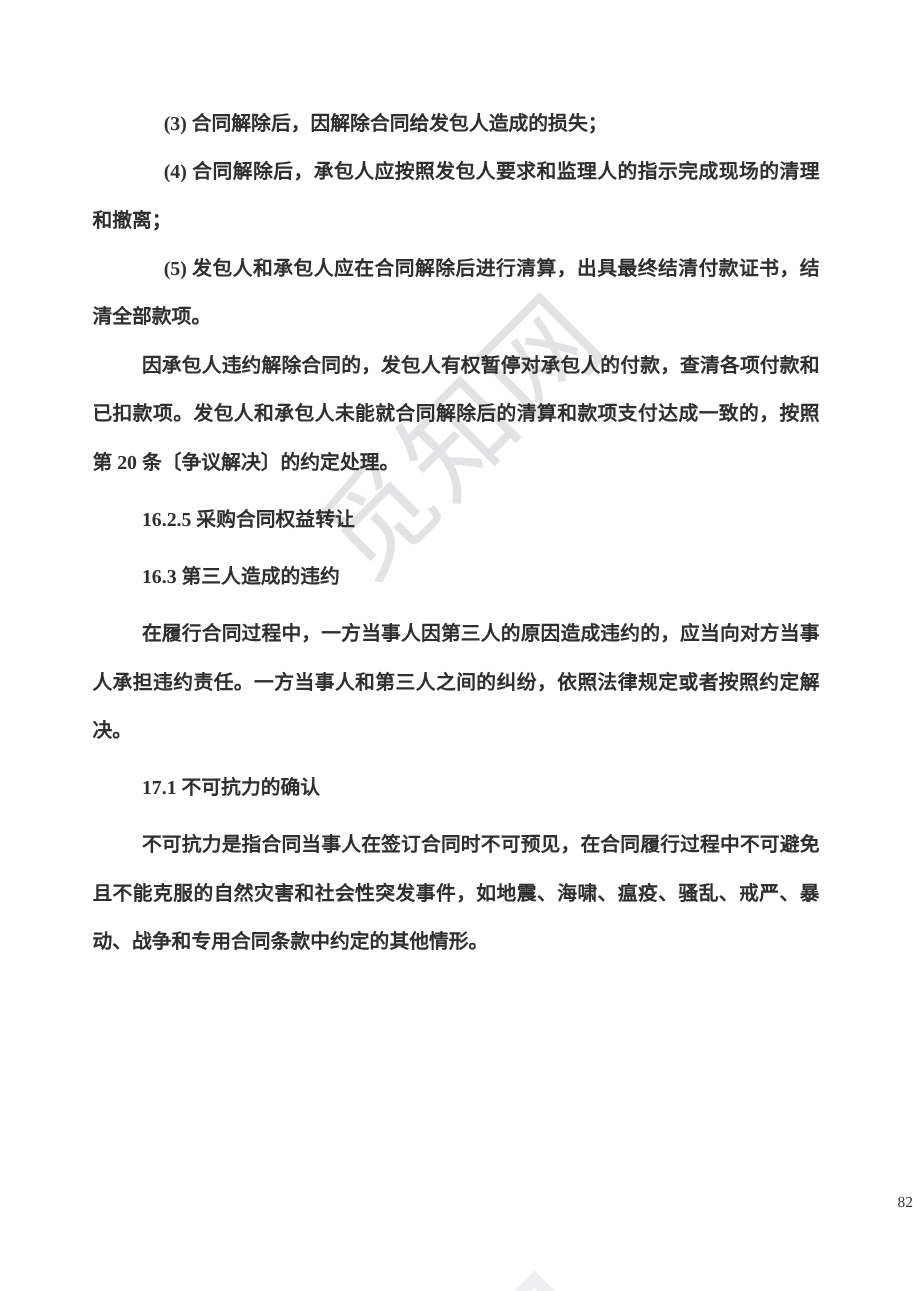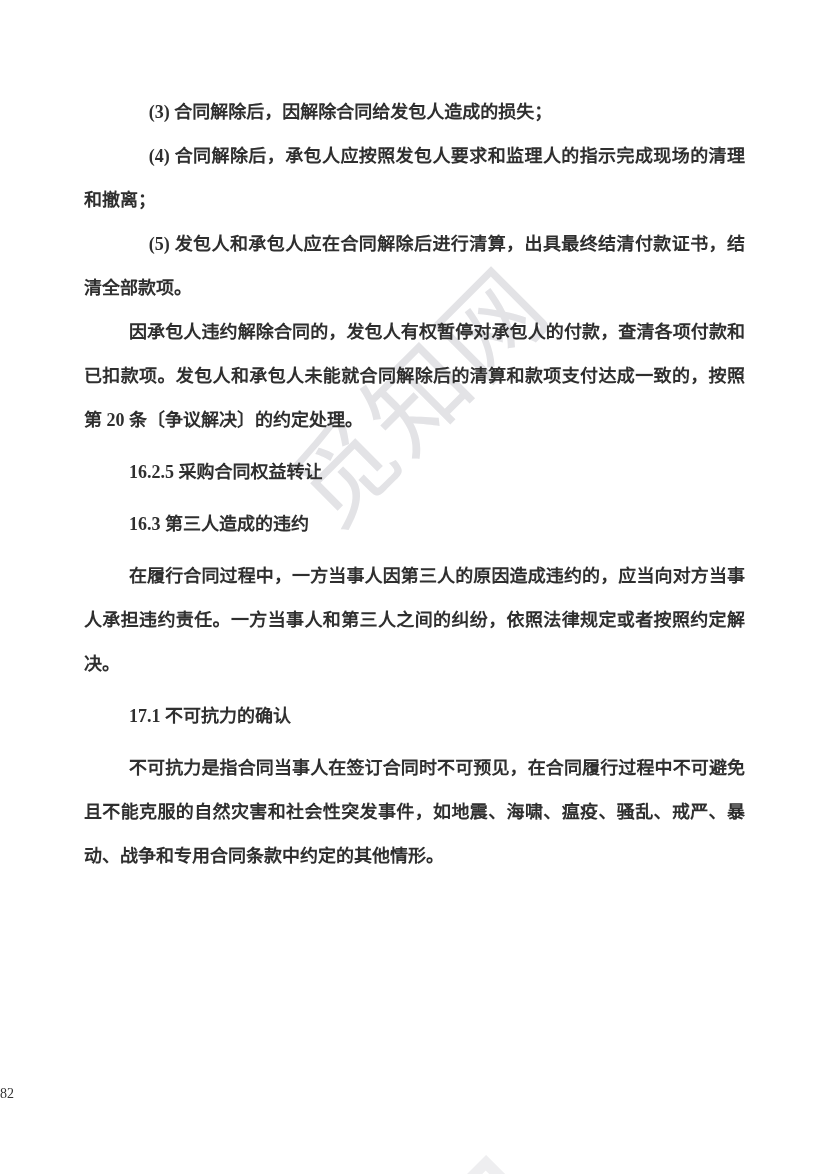--- a/index.html
+++ b/index.html
@@ -69,21 +69,21 @@
   .para      { text-indent: 2.5em; }
   .list-item { text-indent: 3.6em; }
   .h2        { text-indent: 2.5em; margin: 8px 0 !important; }
   .h1        { text-indent: 1.1em; margin: 8px 0 !important; }
   .footer {
     position: absolute;
     z-index: 1;
     left: 0;
     right: 0;
     top: 1086px;
-    text-align: left;
+    text-align: right;
     font-size: 14px;
     color: #333333;
     font-family: "Liberation Serif", "DejaVu Serif", serif;
   }
 </style>
 </head>
 <body>
 
 <div class="page" style="background: rgb(255, 255, 255); color: rgb(47, 47, 47);">
 

